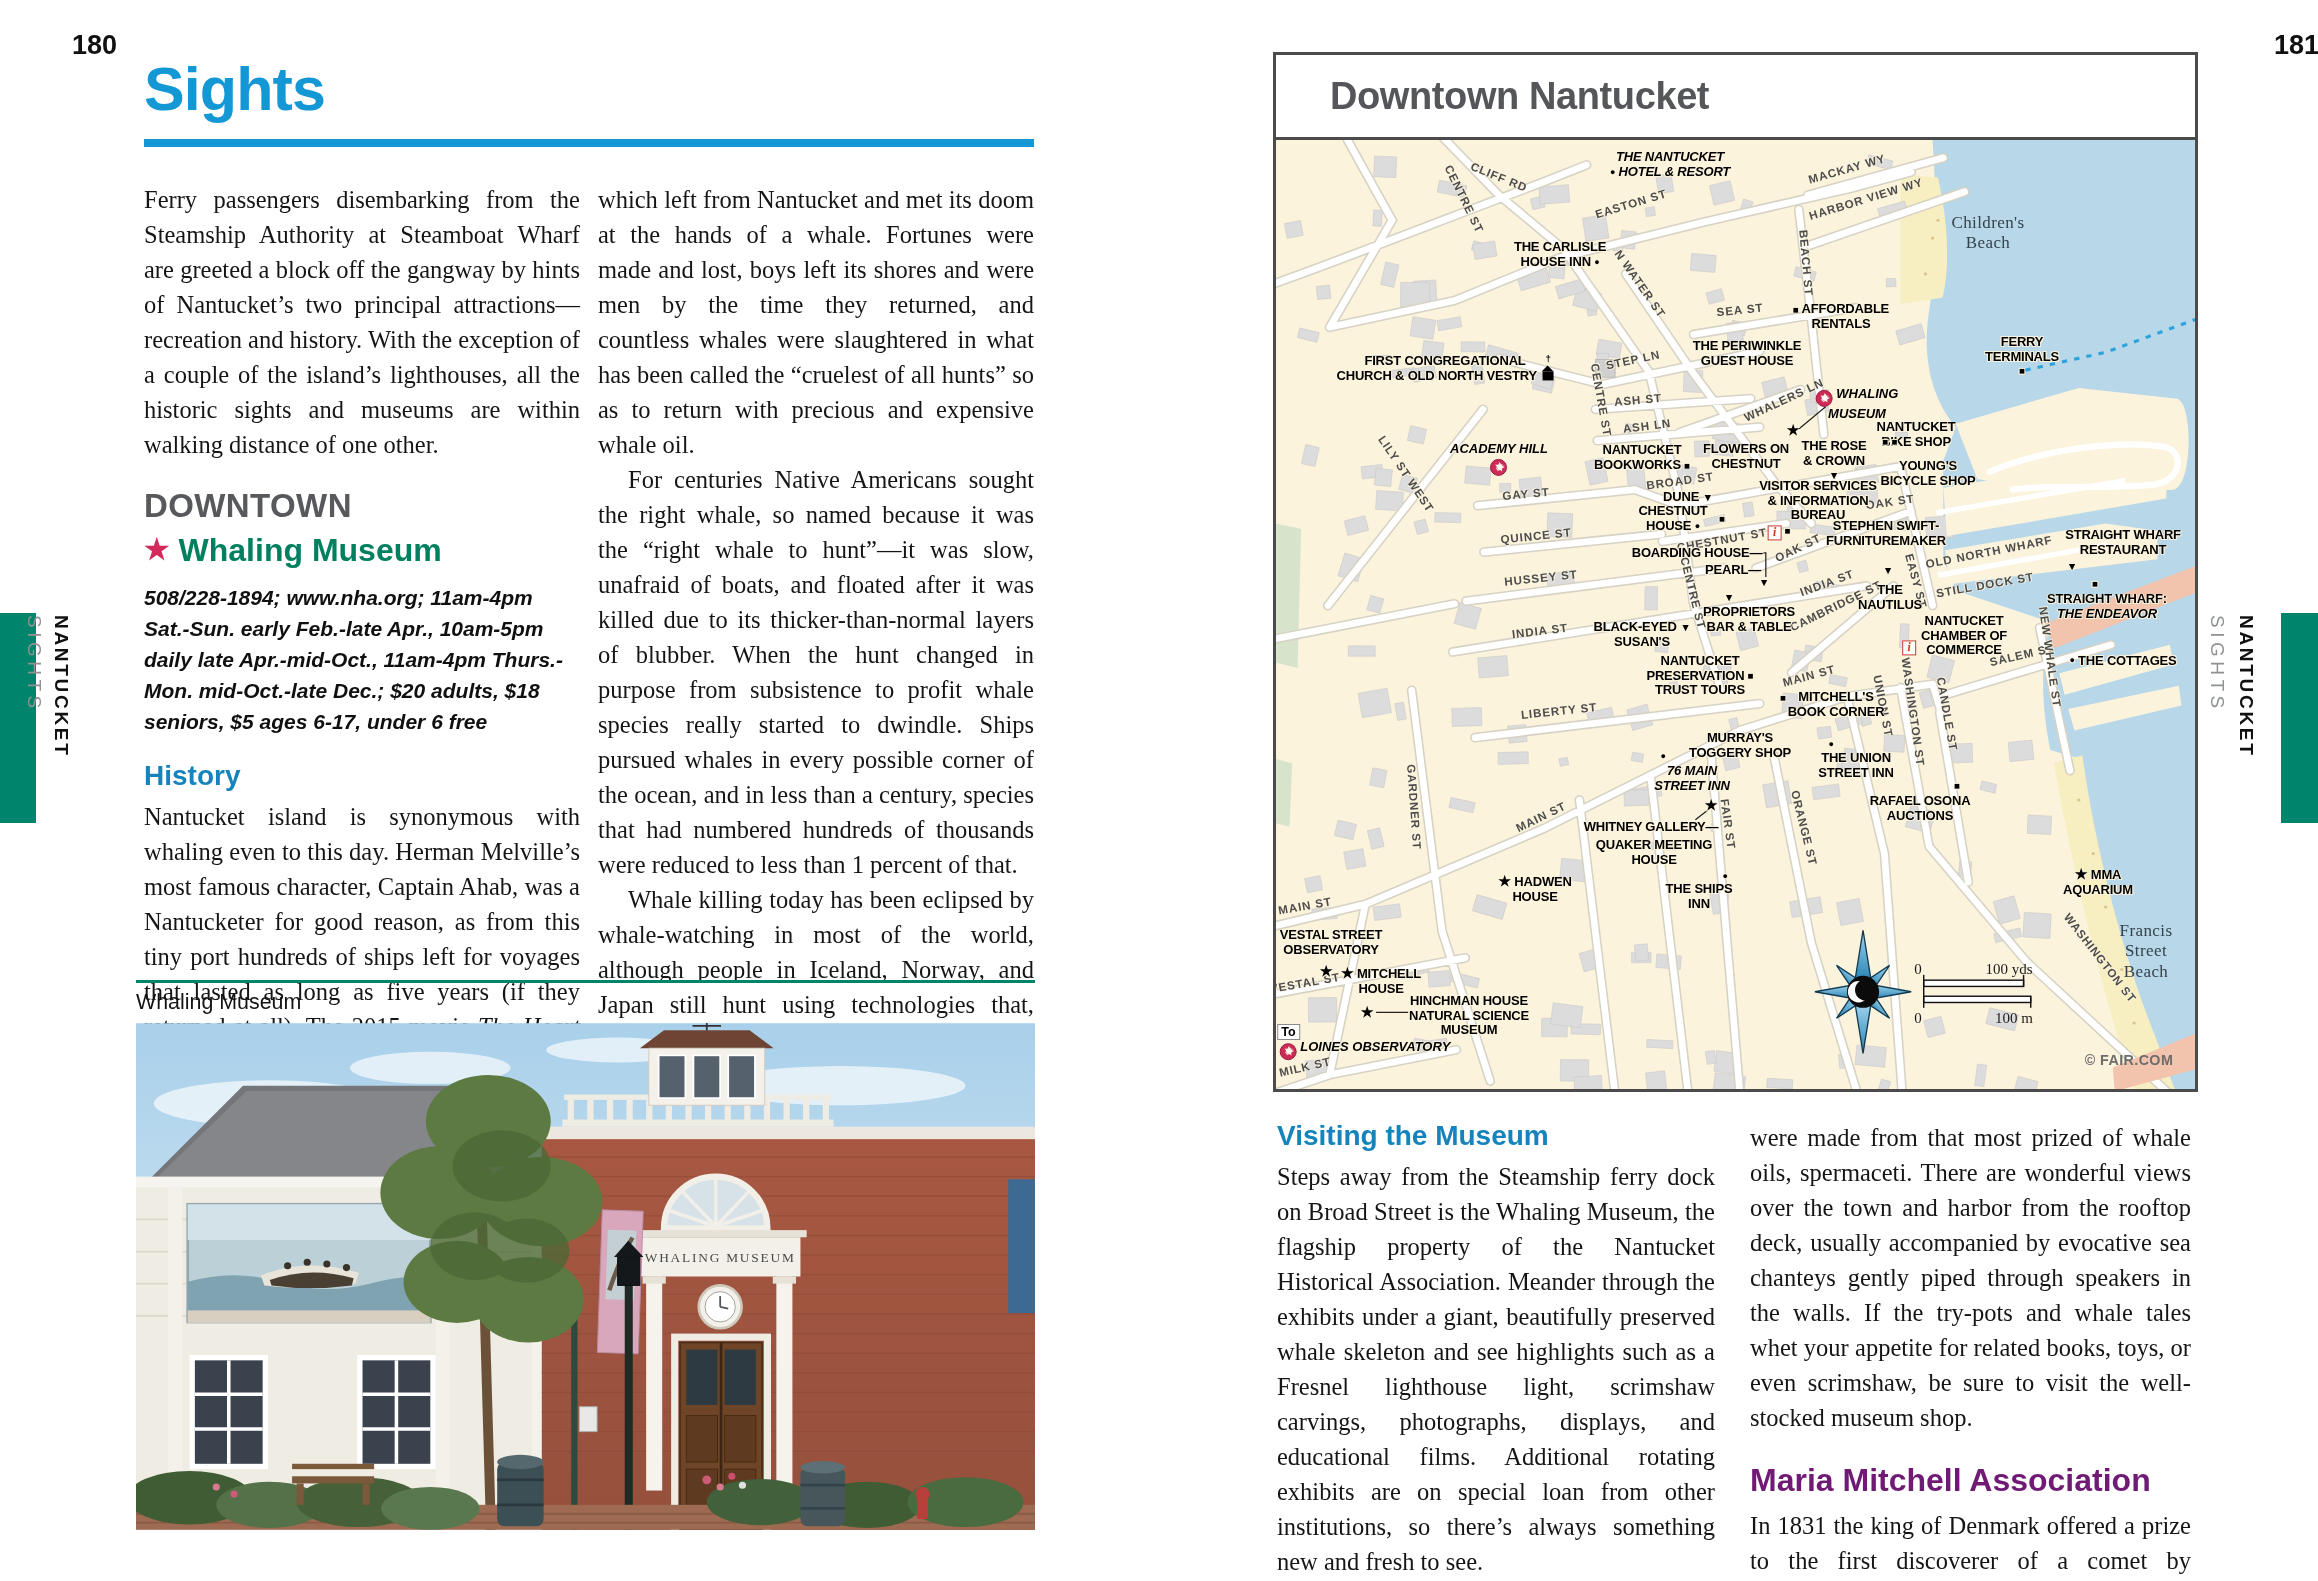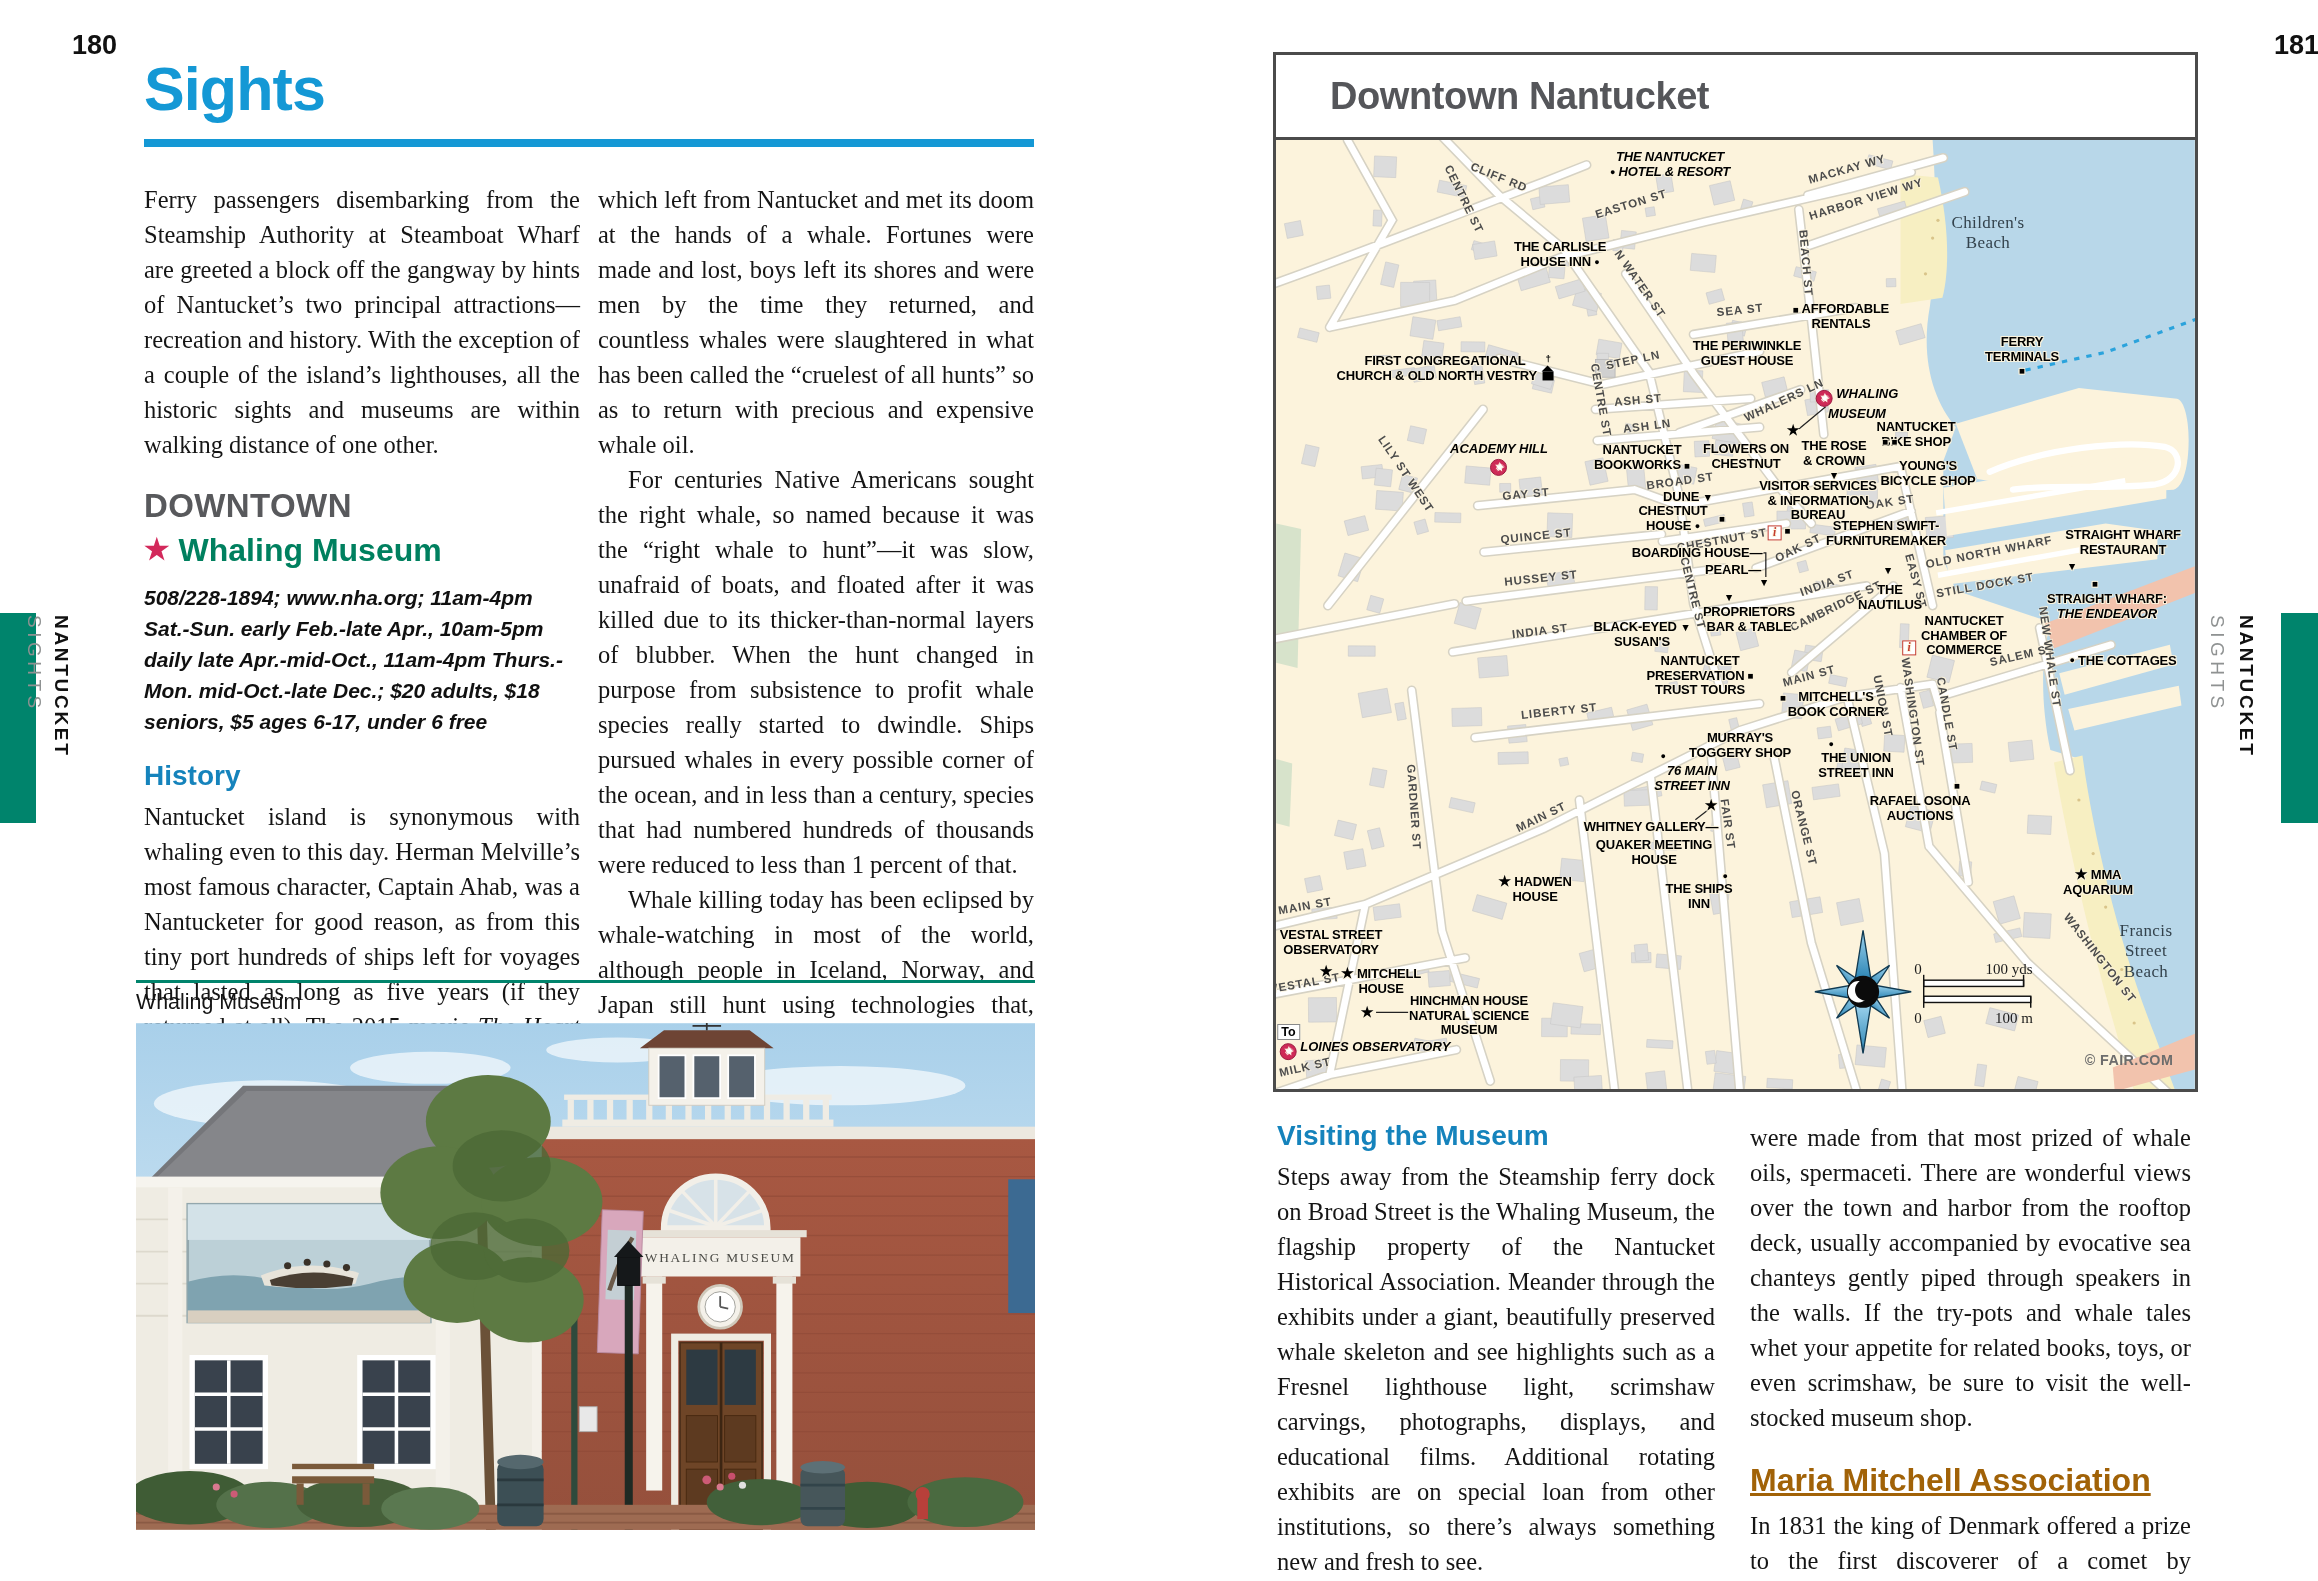--- a/index.html
+++ b/index.html
@@ -13,21 +13,21 @@
   .teal-rule{background:#00846c;height:2.7px;}
   .col{position:absolute;}
   .bodytext,.para{font:24.5px/35px "Liberation Serif",serif;color:#151515;text-align:justify;margin:0;}
   .para+.para{text-indent:30px;}
   .h-downtown{font:bold 33px "Liberation Sans",sans-serif;color:#58595c;margin:25px 0 0 0;letter-spacing:0.4px;}
   .h-whaling{font:bold 32px "Liberation Sans",sans-serif;color:#00805f;margin:7.1px 0 12.5px 0;}
   .h-whaling .star{color:#d3295b;font-size:28.5px;margin-right:9px;vertical-align:1.8px;}
   .listing{font:italic bold 21px/31px "Liberation Sans",sans-serif;color:#101010;text-align:left;margin:0 0 15px 0;}
   .h-sub{font:bold 28px "Liberation Sans",sans-serif;color:#1583bc;margin:23px 0 7.1px 0;}
   .h-sub.first{margin-top:0;}
-  .h-teal{font:bold 32px "Liberation Sans",sans-serif;color:#a16207;margin:27px 0 9px 0;text-decoration:underline;}
+  .h-teal{font:bold 32px "Liberation Sans",sans-serif;color:#701a75;margin:27px 0 9px 0;}
   .caption{font:21.4px "Liberation Sans",sans-serif;color:#141414;}
   
   .tabblock{background:#00846c;width:36px;height:210px;}
   .vt{writing-mode:vertical-rl;font:bold 19px "Liberation Sans",sans-serif;color:#111;letter-spacing:2.7px;}
   .vt.gray{color:#8f9292;font-weight:normal;letter-spacing:4.5px;}
   
   #map-box{position:absolute;left:1273px;top:52px;width:919px;border:3.6px solid #4b4b4b;background:#fff;}
   #map-title{height:82px;display:flex;align-items:center;padding-left:54px;font:bold 38px "Liberation Sans",sans-serif;
              color:#55565a;border-bottom:3.6px solid #4b4b4b;letter-spacing:-0.4px;}
   #map-canvas{position:relative;height:949px;background:#fcf3dc;overflow:hidden;}

